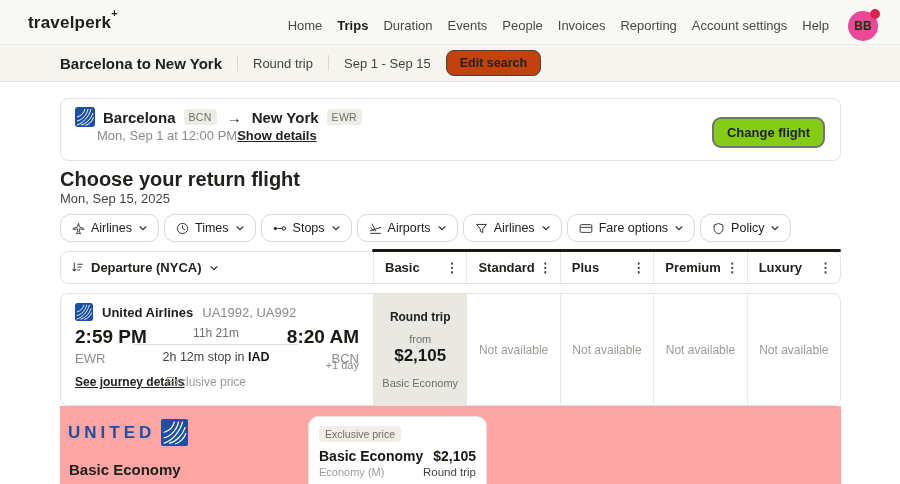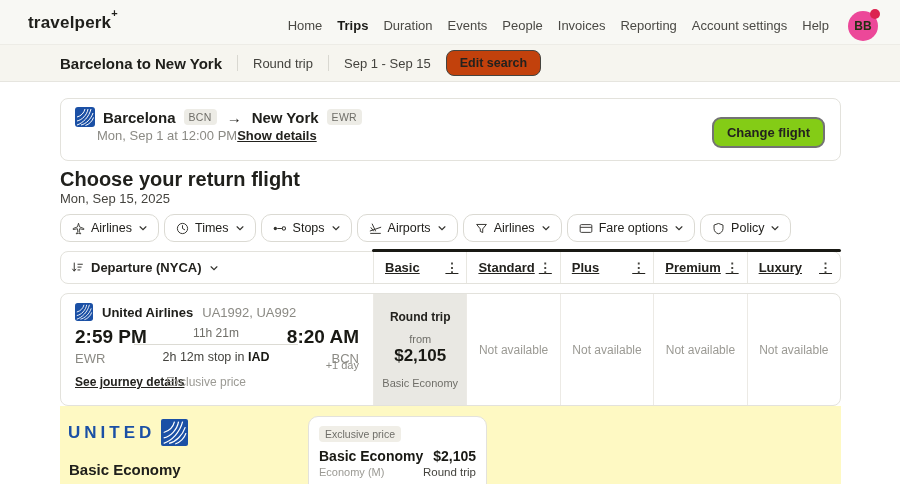--- a/index.html
+++ b/index.html
@@ -52,21 +52,21 @@
     border:1px solid #dbdad3; border-radius:10px; font-size:12.5px; color:#23221e; cursor:pointer; white-space:nowrap; }
   .chip svg { display:block; }
 
   
   .table-header { position:absolute; left:60px; top:251px; width:781px; height:33px; background:#fff;
     border:1px solid #e3e2dc; border-radius:8px; }
   .th-left { position:absolute; left:10px; top:0; height:100%; display:flex; align-items:center; gap:7px;
     font-size:13px; font-weight:700; color:#23221e; cursor:pointer; }
   .th-cols { position:absolute; left:312px; top:0; right:0; height:100%; display:flex; }
   .th-col { flex:1 1 0; display:flex; align-items:center; justify-content:space-between; padding:0 8px 0 11px;
-    border-left:1px solid #e8e7e1; font-size:13px; font-weight:600; color:#23221e;text-decoration:underline; }
+    border-left:1px solid #e8e7e1; font-size:13px; font-weight:600; color:#23221e; }
   .kebab { font-size:13px; color:#45443f; cursor:pointer; line-height:1; }
   .black-bar { position:absolute; left:372px; top:249px; width:469px; height:3px; background:#191914; border-radius:2px; z-index:3; }
 
   
   .flight-row { position:absolute; left:60px; top:293px; width:781px; height:113px; background:#fff;
     border:1px solid #e3e2dc; border-radius:8px; overflow:hidden; }
   .fr-left { position:absolute; left:0; top:0; width:313px; height:100%; }
   .fr-airline { position:absolute; left:14px; top:9px; display:flex; align-items:center; gap:9px; }
   .fr-airline .sq { width:18px; height:18px; }
   .airline-name { font-size:13px; font-weight:700; color:#20201c; }
@@ -87,21 +87,21 @@
   .fr-cols { position:absolute; left:312px; top:0; right:0; height:100%; display:flex; }
   .fr-cell { flex:1 1 0; border-left:1px solid #eceae5; display:flex; flex-direction:column; align-items:center; justify-content:center; }
   .fr-cell.selected { background:#e9e8e3; cursor:pointer; }
   .fare-trip { font-size:12px; font-weight:700; color:#23221e; margin-bottom:9px; }
   .fare-from { font-size:11px; color:#6f6e68; margin-bottom:1px; }
   .fare-price { font-size:17px; font-weight:700; color:#191914; margin-bottom:11px; }
   .fare-cabin { font-size:11px; color:#6f6e68; }
   .not-available { font-size:12px; color:#9b9a94; }
 
   
-  .fare-panel { position:absolute; left:60px; top:406px; width:781px; height:78px; background:#fef9c3; }
+  .fare-panel { position:absolute; left:60px; top:406px; width:781px; height:78px; background:#fca5a5; }
   .united-brand { position:absolute; left:8px; top:13px; display:flex; align-items:center; gap:6px; }
   .united-word { font-size:17px; font-weight:700; letter-spacing:4px; color:#1b50a5; }
   .panel-title { position:absolute; left:9px; top:55px; font-size:15px; font-weight:700; color:#20201c; }
   .price-card { position:absolute; left:248px; top:10px; width:179px; height:80px; background:#fff;
     border:1px solid #e3e2dc; border-radius:10px; padding:7px 10px; }
   .pc-badge { display:inline-block; font-size:10.5px; color:#6f6e68; background:#f0eee7; border-radius:4px; padding:2px 6px; }
   .pc-row1 { display:flex; justify-content:space-between; align-items:baseline; margin-top:6px; }
   .pc-name { font-size:14px; font-weight:700; color:#191914; }
   .pc-price { font-size:14px; font-weight:700; color:#191914; }
   .pc-row2 { display:flex; justify-content:space-between; margin-top:2px; }

